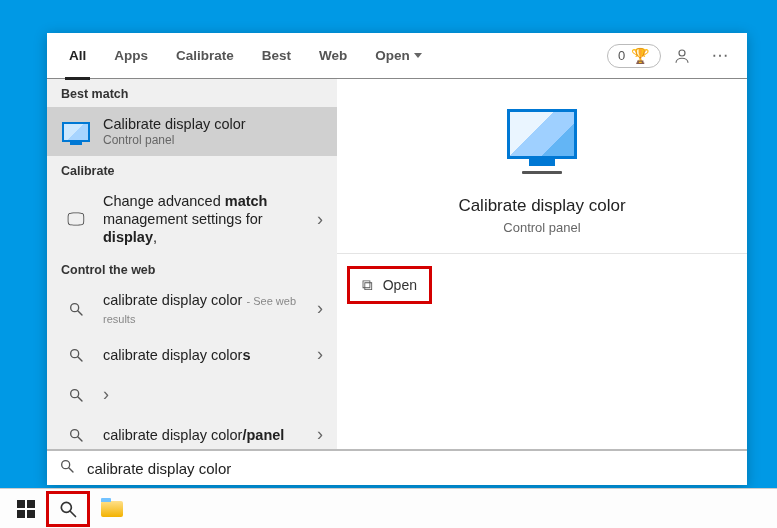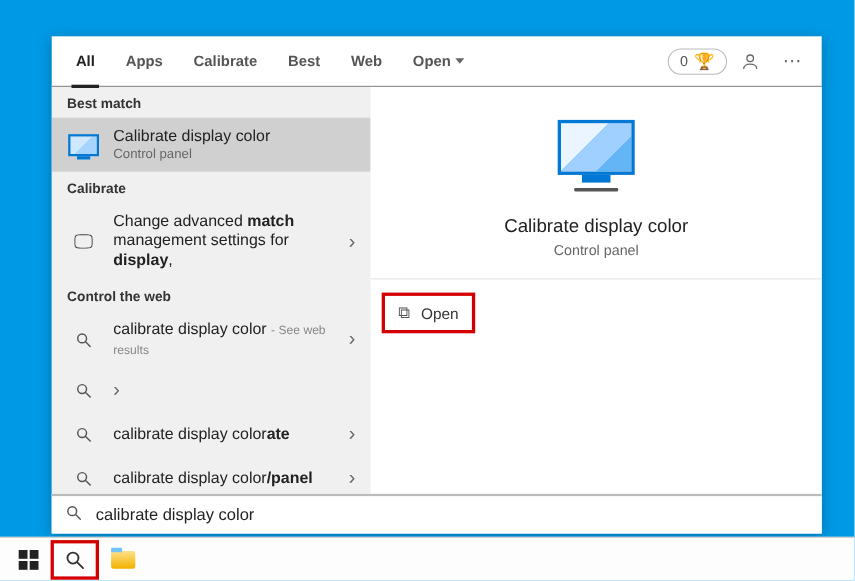--- a/index.html
+++ b/index.html
@@ -280,31 +280,31 @@
               </div>
               <div class="chev">›</div>
             </div>
             <div class="result-item">
               <div class="ico">
                 <svg class="mag-svg" viewBox="0 0 24 24">
                   <circle cx="10" cy="10" r="6"></circle>
                   <line x1="15" y1="15" x2="21" y2="21"></line>
                 </svg>
               </div>
-              <div class="chev">›</div>
-            </div>
-            <div class="result-item">
-              <div class="ico">
-                <svg class="mag-svg" viewBox="0 0 24 24">
-                  <circle cx="10" cy="10" r="6"></circle>
-                  <line x1="15" y1="15" x2="21" y2="21"></line>
-                </svg>
-              </div>
               <div class="texts">
-                <div class="title">calibrate display color<b>ate</b></div>
+                <div class="title">calibrate display color<b>s</b></div>
+              </div>
+              <div class="chev">›</div>
+            </div>
+            <div class="result-item">
+              <div class="ico">
+                <svg class="mag-svg" viewBox="0 0 24 24">
+                  <circle cx="10" cy="10" r="6"></circle>
+                  <line x1="15" y1="15" x2="21" y2="21"></line>
+                </svg>
               </div>
               <div class="chev">›</div>
             </div>
             <div class="result-item">
               <div class="ico">
                 <svg class="mag-svg" viewBox="0 0 24 24">
                   <circle cx="10" cy="10" r="6"></circle>
                   <line x1="15" y1="15" x2="21" y2="21"></line>
                 </svg>
               </div>

